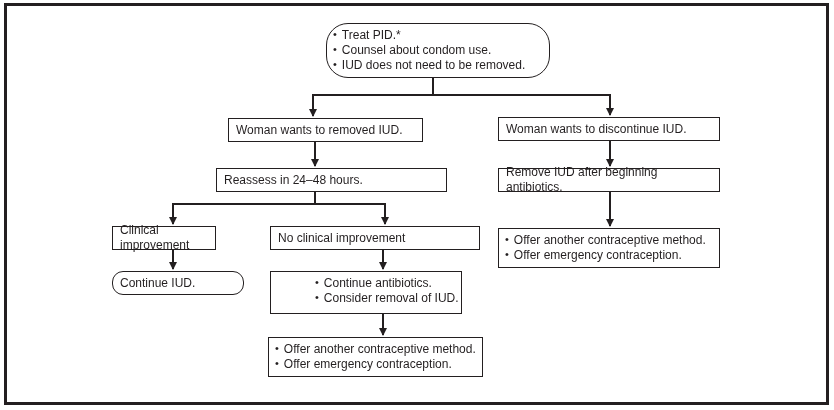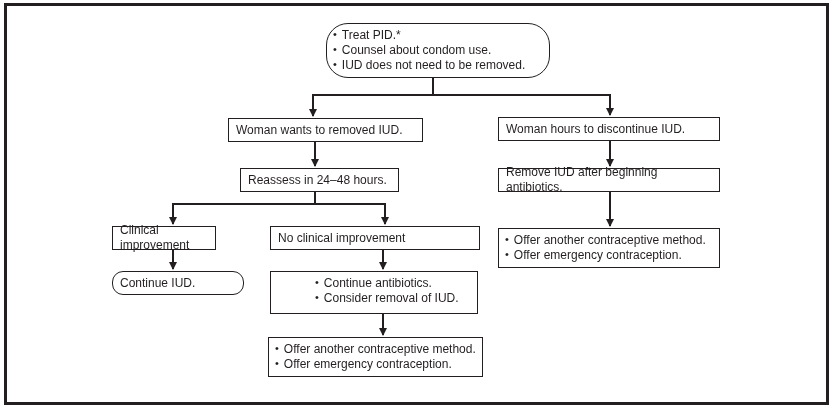--- a/index.html
+++ b/index.html
@@ -59,44 +59,44 @@
     <div class="bullet-line">Treat PID.*</div>
     <div class="bullet-line">Counsel about condom use.</div>
     <div class="bullet-line">IUD does not need to be removed.</div>
   </div>
 
   <div class="node single" style="left:228px; top:118px; width:195px; height:24px;">
     <span>Woman wants to removed IUD.</span>
   </div>
 
   <div class="node single" style="left:498px; top:117px; width:222px; height:24px;">
-    <span>Woman hours to discontinue IUD.</span>
+    <span>Woman wants to discontinue IUD.</span>
   </div>
 
-  <div class="node single" style="left:240px; top:168px; width:159px; height:24px;align-items:center;">
+  <div class="node single" style="left:216px; top:168px; width:231px; height:24px;align-items:center;">
     <span>Reassess in 24–48 hours.</span>
   </div>
 
   <div class="node single" style="left:498px; top:168px; width:222px; height:24px;">
     <span>Remove IUD after beginning antibiotics.</span>
   </div>
 
   <div class="node single" style="left:112px; top:226px; width:104px; height:24px;">
     <span>Clinical improvement</span>
   </div>
 
   <div class="node single" style="left:270px; top:226px; width:210px; height:24px;">
     <span>No clinical improvement</span>
   </div>
 
   <div class="node single" style="left:112px; top:271px; width:132px; height:24px;border-radius:11px;">
     <span>Continue IUD.</span>
   </div>
 
-  <div class="node bullets" style="left:270px; top:271px; width:208px; height:43px;padding-left:44px;">
+  <div class="node bullets" style="left:270px; top:271px; width:192px; height:43px;padding-left:44px;">
     <div class="bullet-line">Continue antibiotics.</div>
     <div class="bullet-line">Consider removal of IUD.</div>
   </div>
 
   <div class="node bullets" style="left:268px; top:337px; width:215px; height:40px;">
     <div class="bullet-line">Offer another contraceptive method.</div>
     <div class="bullet-line">Offer emergency contraception.</div>
   </div>
 
   <div class="node bullets" style="left:498px; top:228px; width:222px; height:40px;">

